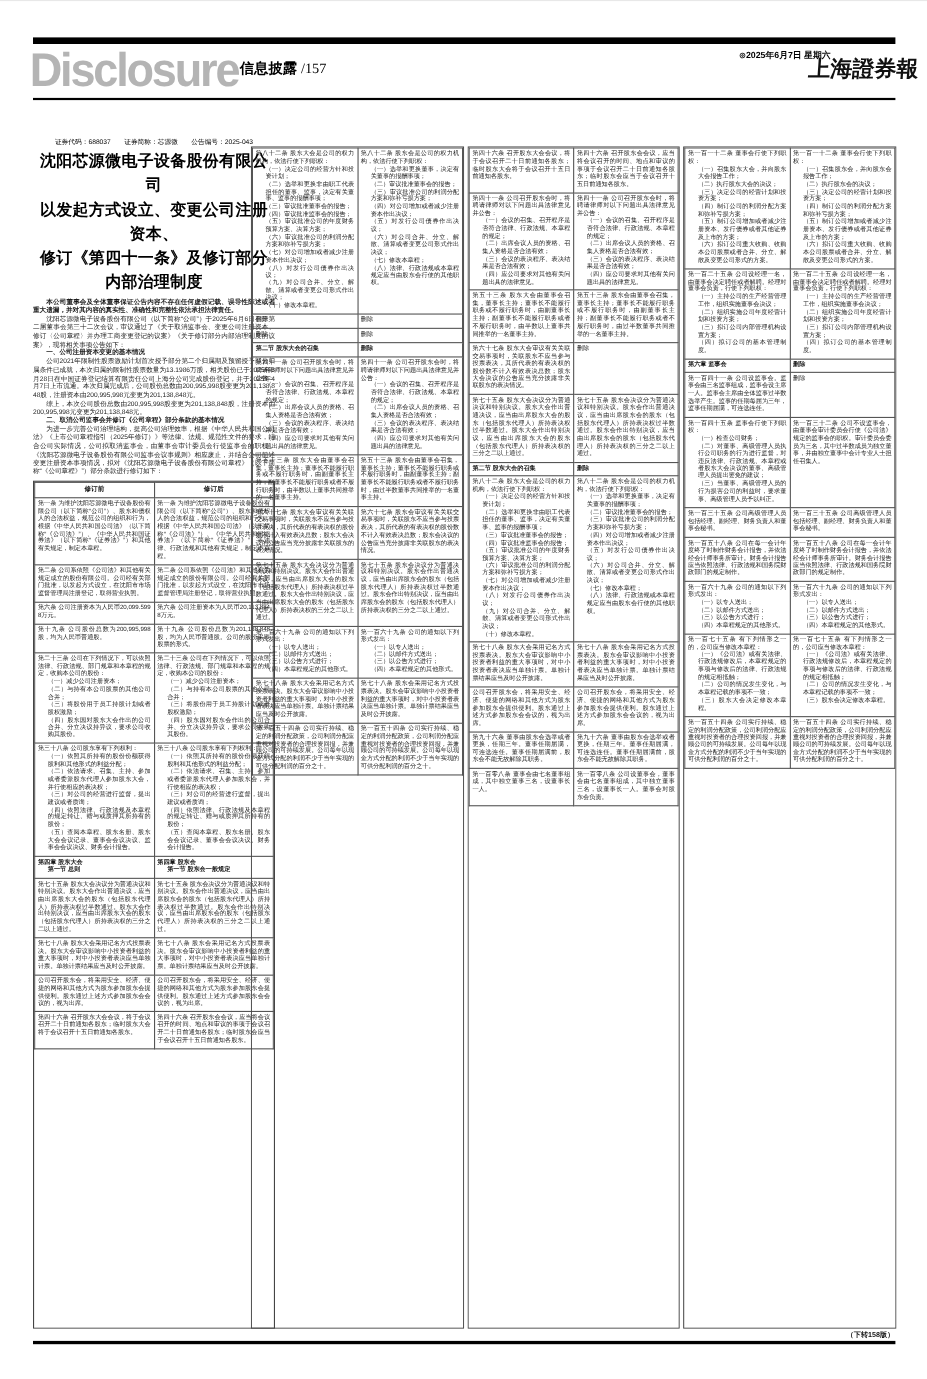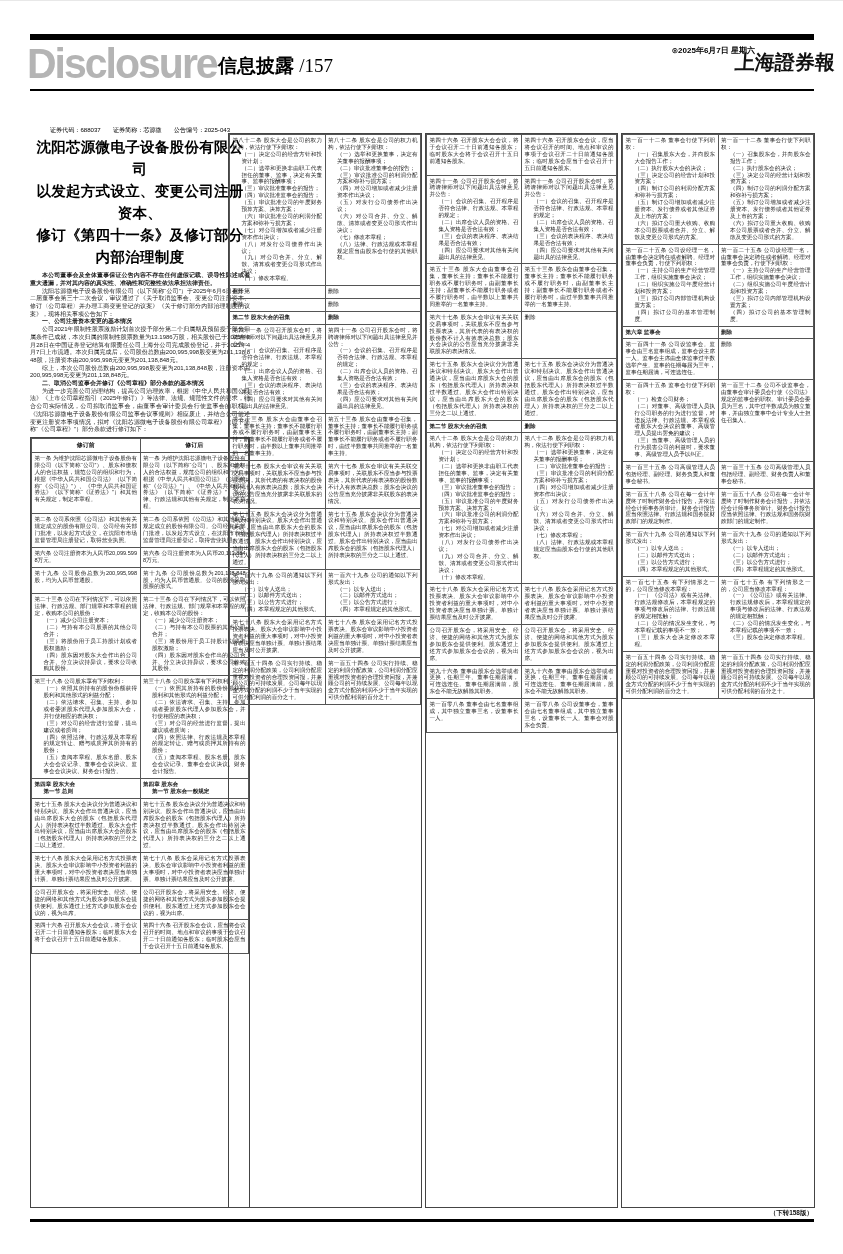--- a/index.html
+++ b/index.html
@@ -2,21 +2,21 @@
 <html><head>
 <meta charset="utf-8">
 <style>
   html,body{margin:0;padding:0;background:#e8e8e8;}
   .page{position:relative;width:843px;height:1254px;background:#ffffff;margin:1px auto;
         font-family:"Liberation Sans",sans-serif;color:#111;overflow:hidden;}
   
   .topbar{position:absolute;left:30px;top:33px;width:784px;height:6px;background:#000;}
   .masthead{position:absolute;left:27px;top:38px;font-size:41px;font-weight:bold;
             color:#b4b4b4;letter-spacing:-2px;transform:scaleY(1.05);transform-origin:top left;}
-  .section-title{position:absolute;left:218px;top:52px;font-size:19px;font-weight:bold;color:#000;}
+  .section-title{position:absolute;left:218px;top:52px;font-size:13px;font-weight:bold;color:#000;}
   .section-title .pageno{font-weight:normal;font-family:"Liberation Serif",serif;}
   .dateline{position:absolute;top:44px;right:88px;font-size:8px;font-weight:bold;color:#000;}
   .papername{position:absolute;top:48px;right:8px;font-size:20px;font-weight:bold;
              font-family:"DejaVu Serif",serif;transform:skewX(-4deg);}
   .header-rule{position:absolute;left:30px;top:88px;width:784px;height:2px;background:#000;}
   .bottom-rule{position:absolute;left:30px;top:1218px;width:784px;height:3px;background:#000;}
   
   .col{position:absolute;top:132px;height:1075px;overflow:hidden;}
   .col1{left:30px;top:125px;width:220px;height:1082px;display:flex;flex-direction:column;}
   .col2{left:228px;width:194px;}

